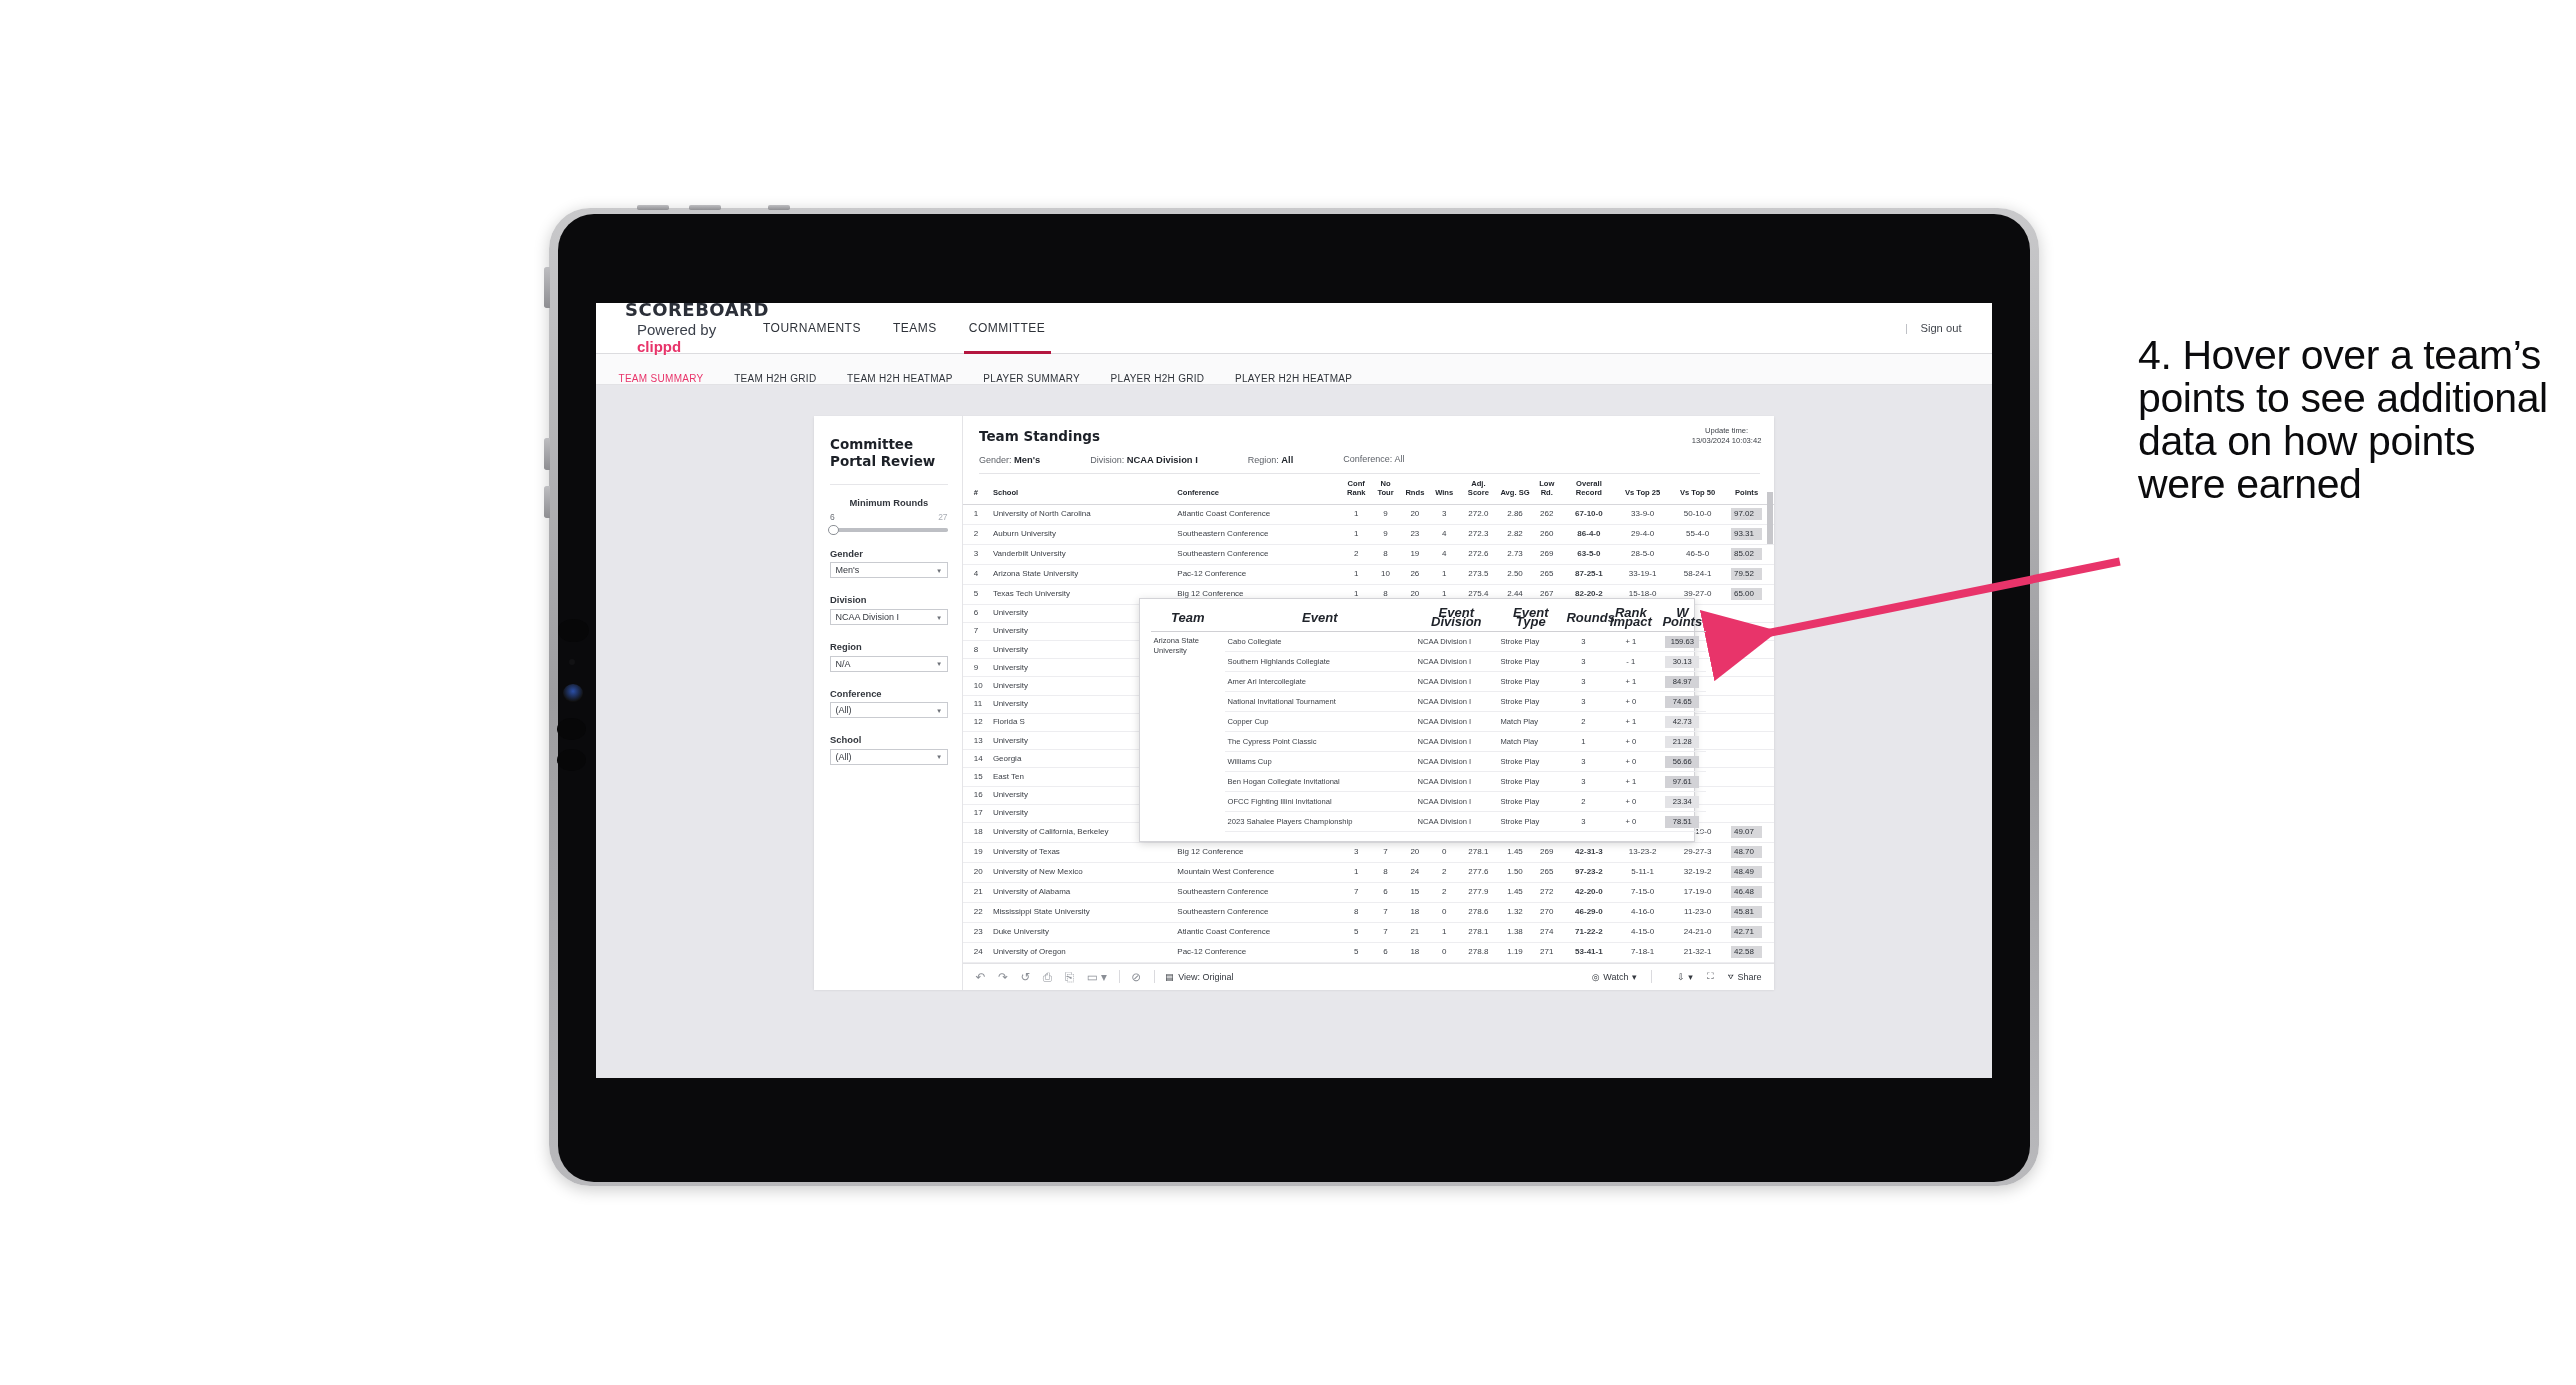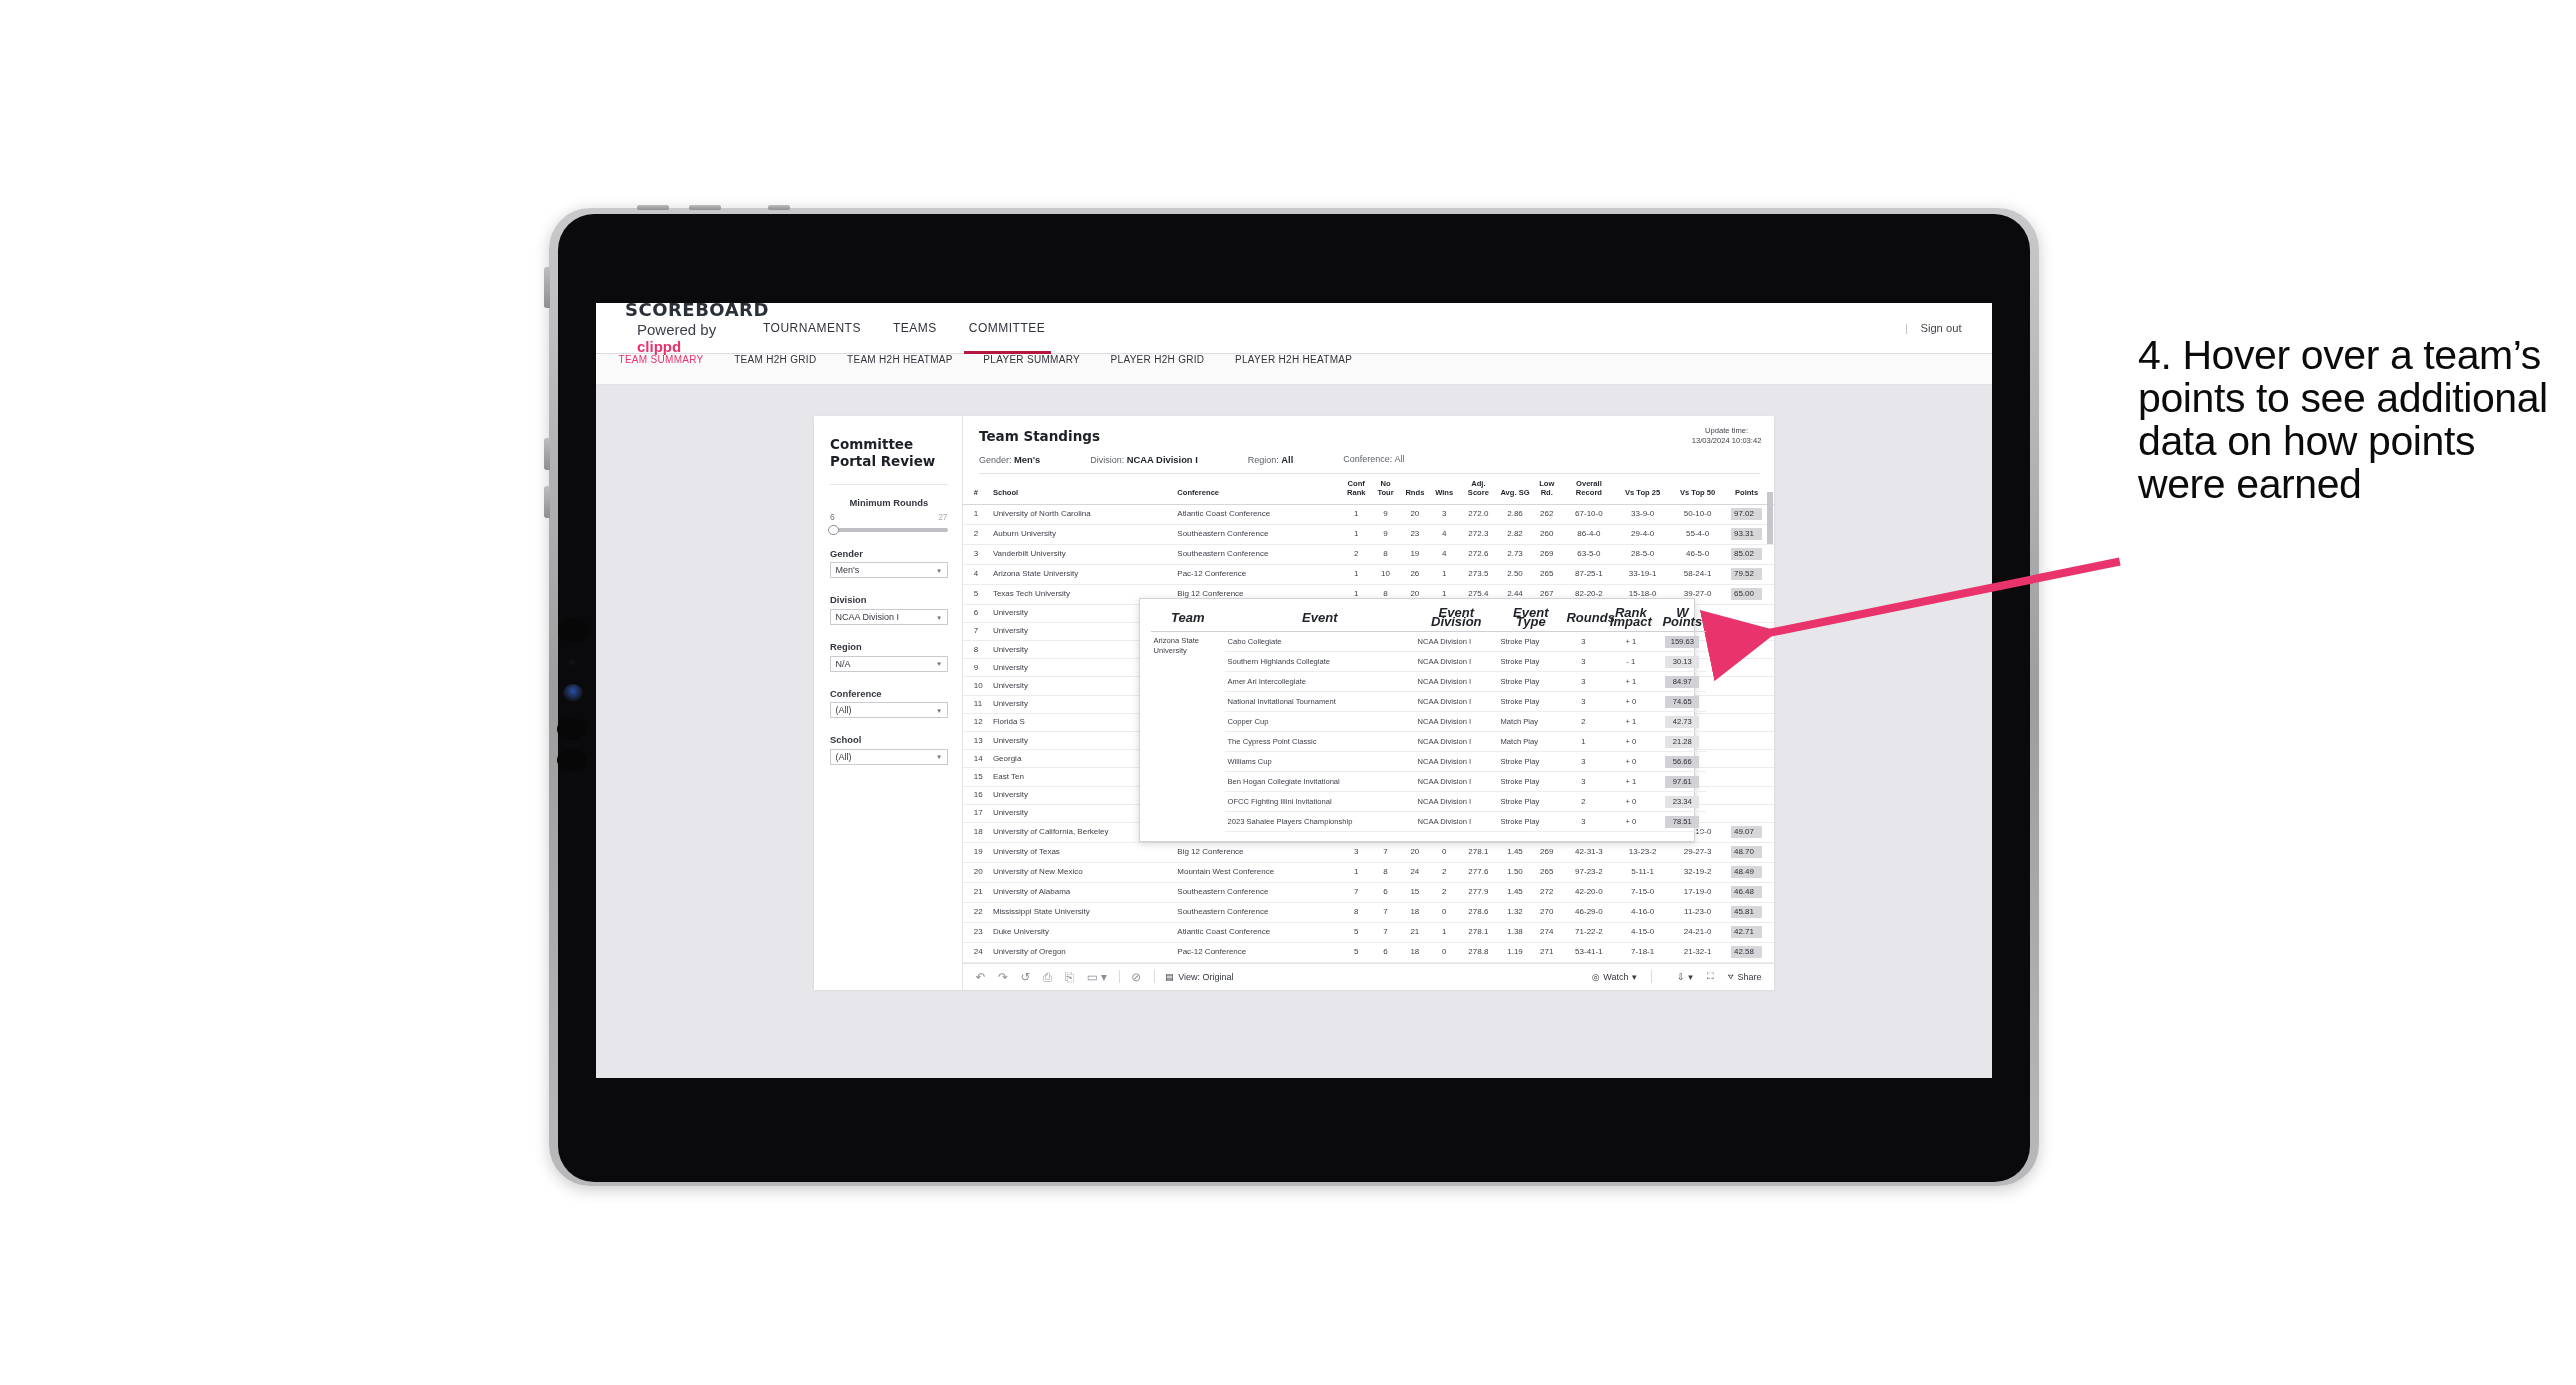--- a/index.html
+++ b/index.html
@@ -90,21 +90,21 @@
     margin-left: auto; margin-right: 30.5px;
     display: flex; align-items: center; gap: 12.6px;
     font-size: 11.2px; color: #42464d;
   }
   #signout-div { color: #b9bcc1; }
 
   
   #subnav {
     height: 31px; background: #fafafb;
     border-bottom: 0.9px solid #e2e2e5;
-    display: flex; align-items: flex-start; padding-left: 7.2px;
+    display: flex; align-items: flex-end; padding-left: 7.2px;
   }
   .subnav-item {
     font-size: 10px; letter-spacing: 0.3px;
     color: #2f333a; padding: 0 15.3px; cursor: pointer;
   }
   .subnav-item.active { color: #e8346a; }
 
   
   #canvas {
     position: relative;
@@ -185,21 +185,21 @@
     font-size: 8px; color:#3a3e45; padding: 3.6px 1.8px;
     border-bottom: 0.9px solid #ededf0; line-height: 10px;
   }
   .c-rank { width: 23px; text-align:left; padding-left:10.8px !important; }
   .c-school { width: 151px; text-align:left; }
   .c-conf { width: 136px; text-align:left; }
   .c-n { width: 24px; text-align:center; }
   .c-sc { width: 32px; text-align:center; }
   .c-sg { width: 28px; text-align:center; }
   .c-lr { width: 24px; text-align:center; }
-  .c-rec { width: 45px; text-align:center; }
+  .c-rec { width: 45px; text-align:center;font-weight:bold; }
   .c-t25 { width: 43px; text-align:center; }
   .c-t50 { width: 47px; text-align:center; }
   .c-pts { width: 39px; text-align:center; padding-right:9px !important; }
   .pts-chip {
     display:inline-block; min-width: 30.5px; padding: 0.9px 2.7px;
     background:#d7d7da; color:#2a2e35; font-size:8px; text-align:left;
   }
   #scroll-thumb {
     position:absolute; right: 0.9px; top: 18px; width: 6.3px; height: 52px;
     background:#c7c7cb;

